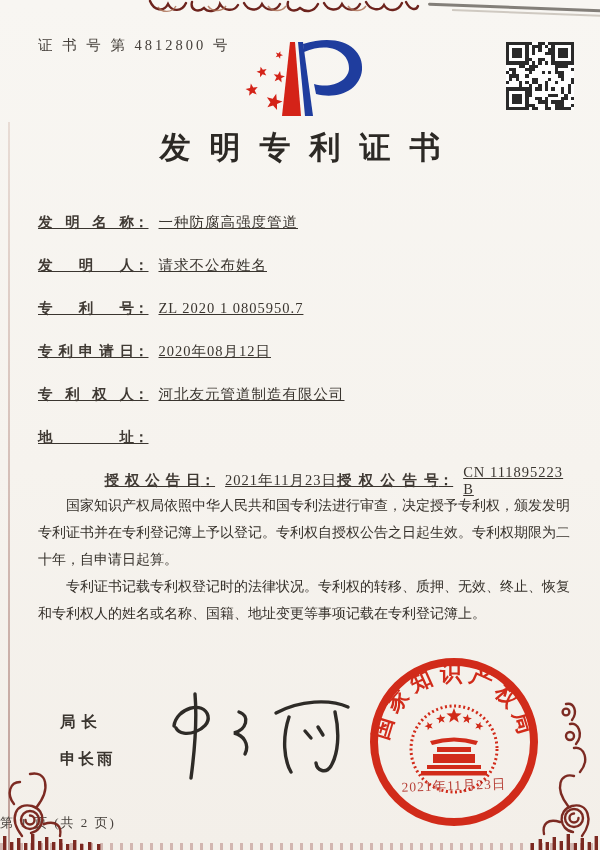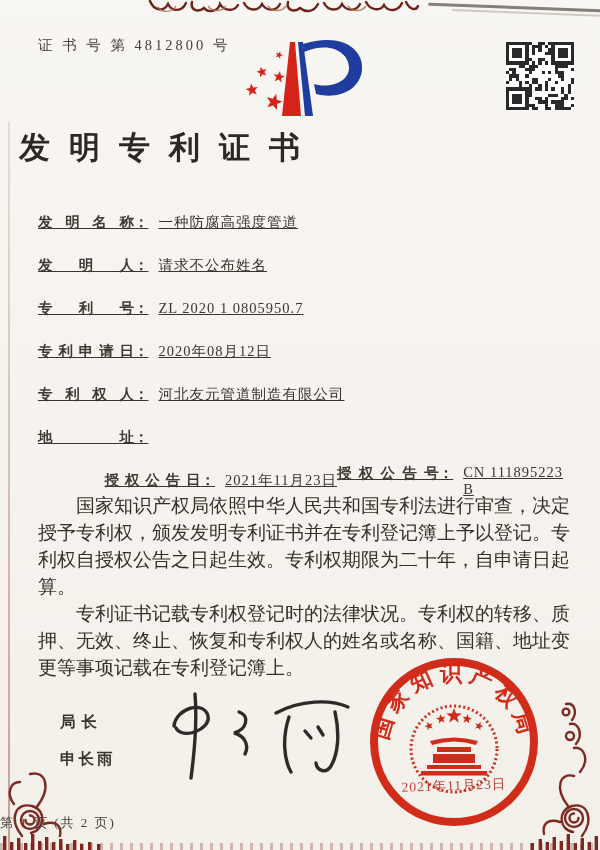--- a/index.html
+++ b/index.html
@@ -4,31 +4,31 @@
 <style>
   html,body{margin:0;padding:0;}
   .page{
     position:relative;width:600px;height:850px;overflow:hidden;
     background:linear-gradient(180deg,#f8f6f2 0%,#f6f3ee 55%,#f3efe9 100%);
     font-family:"Liberation Serif","DejaVu Serif",serif;color:#3b3733;
   }
   .cert-no{position:absolute;left:38px;top:36px;font-size:14.5px;letter-spacing:3px;color:#46413c;text-align:right;}
   .logo{position:absolute;left:224px;top:32px;width:185px;height:98px;}
   .qr{position:absolute;left:506px;top:42px;width:68px;height:68px;}
-  .title{position:absolute;left:0;right:0;top:127px;text-align:left;font-size:31px;font-weight:bold;
+  .title{position:absolute;left:0;right:0;top:127px;text-align:center;font-size:31px;font-weight:bold;
          letter-spacing:19px;text-indent:19px;color:#2c2925;}
   .fields{position:absolute;left:38px;top:201px;width:540px;}
   .field-row{height:43px;display:flex;align-items:center;font-size:14.5px;color:#3a352f;text-decoration:underline;}
   .flabel{display:inline-block;width:96px;text-align:justify;text-align-last:justify;font-weight:bold;color:#403a34;}
   .colon{margin-right:10px;font-weight:bold;}
   .fvalue{letter-spacing:1px;}
   .grant-left{display:flex;align-items:center;width:300px;justify-content:flex-end;}
-  .grant-right{display:flex;align-items:flex-start;}
+  .grant-right{display:flex;align-items:center;}
   .grant-right .flabel{width:102px;}
-  .body-text{position:absolute;left:38px;top:492px;width:532px;font-size:19px;line-height:27px;
+  .body-text{position:absolute;left:38px;top:492px;width:532px;font-size:14px;line-height:27px;
              color:#35302a;text-align:justify;}
   .body-text p{margin:0;text-indent:2em;}
   .sig-block{position:absolute;left:60px;top:712px;font-size:15.5px;color:#3a352f;font-weight:bold;}
   .sig-title{letter-spacing:6px;}
   .sig-name{margin-top:16px;letter-spacing:3px;}
   .sig-hand{position:absolute;left:138px;top:686px;width:235px;height:102px;}
   .seal{position:absolute;left:366px;top:654px;width:176px;height:176px;opacity:.95;}
   .footer{position:absolute;left:0;right:0;top:814px;text-align:left;font-size:13px;letter-spacing:2px;color:#46413c;}
   .orn-top{position:absolute;left:148px;top:0;width:272px;height:14px;}
   .edge-line-dark{position:absolute;left:428px;top:6px;width:176px;height:3.2px;background:#6e6a64;

